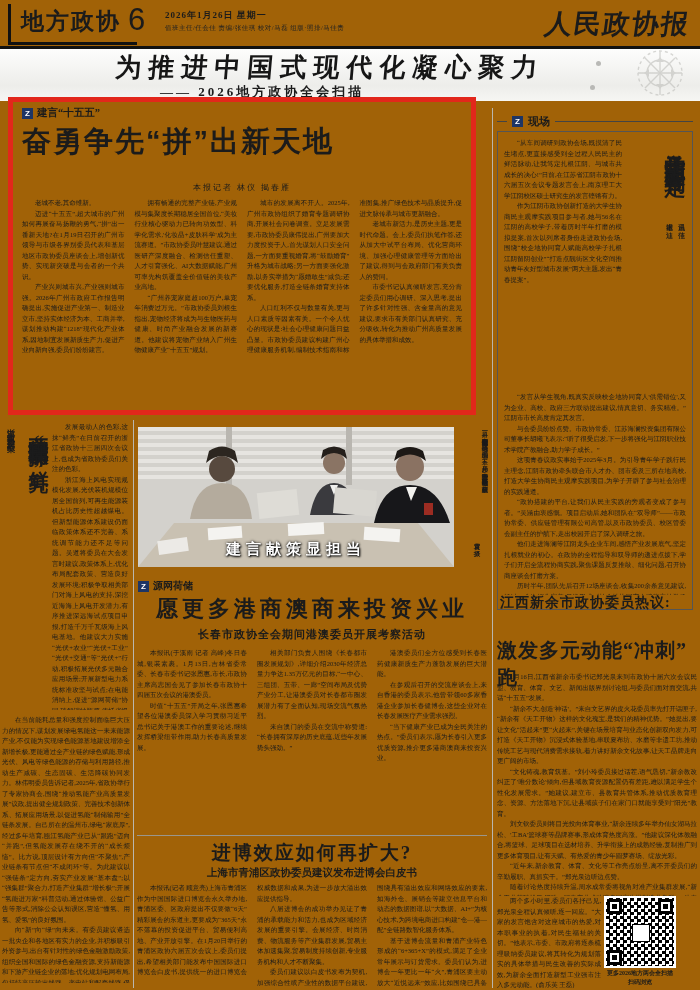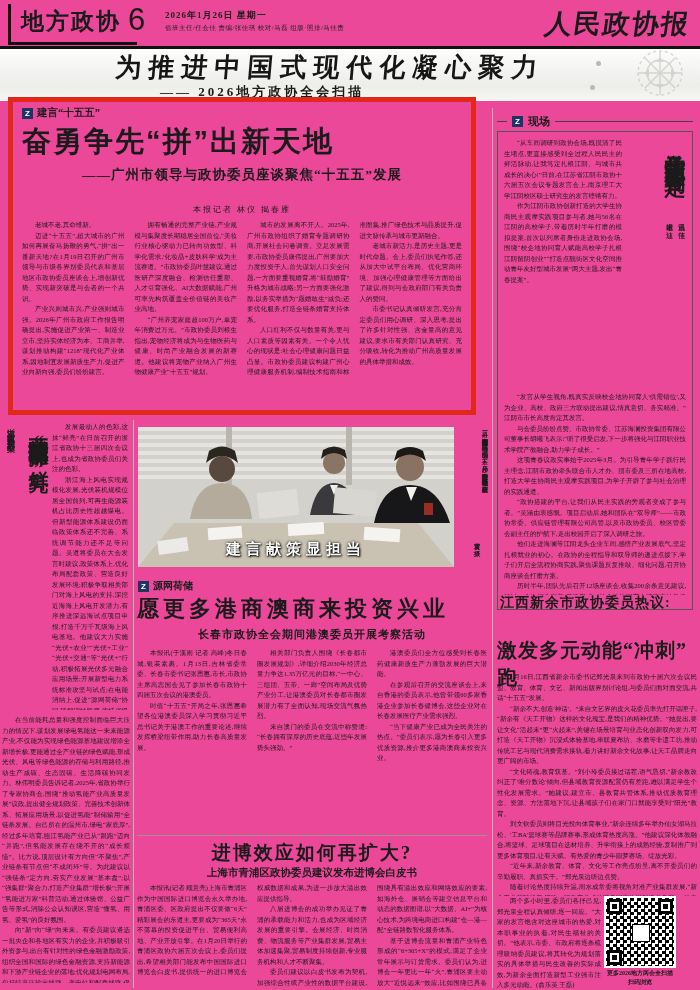--- a/index.html
+++ b/index.html
@@ -1,16 +1,16 @@
 <!DOCTYPE html>
 <html lang="zh"><head>
 <meta charset="utf-8">
 <style>
   html,body{margin:0;padding:0;background:#888;}
-  .page{position:relative;width:700px;height:990px;margin:0 auto;background:#ec4899;
+  .page{position:relative;width:700px;height:990px;margin:0 auto;background:#a16207;
         font-family:"Liberation Serif",serif;color:#1b1b1b;overflow:hidden;}
   
   .masthead{position:absolute;left:0;top:0;width:700px;height:46px;border-bottom:3px solid #111;}
   .section-name{position:absolute;left:8px;top:4px;font-size:23px;font-weight:700;letter-spacing:2px;
         border-left:3px solid #111;border-bottom:3px solid #111;padding:2px 16px 5px 10px;}
   .page-num{position:absolute;left:128px;top:2px;font-size:31px;font-weight:400;font-family:"Liberation Sans",sans-serif;}
   .issue-meta{position:absolute;left:165px;top:9px;line-height:1.5;}
   .issue-date{font-size:9px;font-weight:700;letter-spacing:1px;}
   .issue-staff{font-size:6.5px;color:#222;letter-spacing:.5px;}
   .paper-logo{position:absolute;right:10px;top:6px;font-size:27px;font-weight:900;
@@ -63,21 +63,21 @@
   
   .photo{position:absolute;left:138px;top:427px;width:316px;height:140px;overflow:hidden;background:#d8d6d2;}
   .photo-caption{position:absolute;left:138px;top:540px;width:316px;text-align:center;font-size:15px;font-weight:700;
         letter-spacing:5px;color:#fff;text-shadow:0 0 3px #000,1px 1px 2px #000;z-index:3;}
   .photo-side{position:absolute;left:458px;top:427px;width:32px;height:108px;writing-mode:vertical-rl;
         text-orientation:upright;font-size:6.3px;line-height:1.55;overflow:hidden;}
   .photo-credit{position:absolute;left:472px;top:538px;writing-mode:vertical-rl;text-orientation:upright;
         font-size:6.5px;font-weight:700;}
   
   .hot-label{position:absolute;left:138px;top:579px;font-size:10px;}
-  .hot-title{position:absolute;left:137px;top:594px;width:350px;font-size:22px;font-weight:900;letter-spacing:4px;}
+  .hot-title{position:absolute;left:137px;top:594px;width:350px;text-align:center;font-size:22px;font-weight:900;letter-spacing:4px;}
   .hot-sub{position:absolute;left:137px;top:627px;width:350px;text-align:center;font-size:11px;font-weight:700;letter-spacing:1px;}
   .hot-body{position:absolute;left:137px;top:648px;width:350px;height:182px;column-count:3;column-gap:10px;}
   
   .expo-rule{left:137px;top:835px;width:350px;}
   .expo-title{position:absolute;left:137px;top:840px;width:350px;text-align:center;font-size:19px;font-weight:900;letter-spacing:2px;}
   .expo-sub{position:absolute;left:137px;top:866px;width:350px;text-align:center;font-size:10.5px;font-weight:700;}
   .expo-body{position:absolute;left:137px;top:883px;width:350px;height:107px;column-count:3;column-gap:10px;}
   
   .jx-kicker{position:absolute;left:500px;top:594px;font-size:14px;font-weight:700;letter-spacing:1px;}
   .jx-title{position:absolute;left:497px;top:637px;width:198px;font-size:20px;font-weight:900;letter-spacing:1px;}
@@ -131,21 +131,20 @@
   <div class="vrule" style="left:133px;top:420px;height:568px;"></div>
   <div class="vrule" style="left:492px;top:108px;height:880px;"></div>
   <div class="hrule expo-rule"></div>
 
   <div class="lead-box">
     <div class="z-label lead-kicker">
       <span class="z-sq">Z</span>
       <span>建言“十五五”</span>
     </div>
     <div class="lead-title">奋勇争先“拼”出新天地</div>
-    <div class="lead-sub">——广州市领导与政协委员座谈聚焦“十五五”发展</div>
     <div class="lead-byline">本报记者  林仪  揭春雁</div>
     <div class="lead-body body-text">
         <p class="para">老城不老,其命维新。</p>
         <p class="para">迈进“十五五”,超大城市的广州如何再展奋马扬鞭的勇气,“拼”出一番新天地?在1月19日召开的广州市领导与市级各界别委员代表和基层地区市政协委员座谈会上,增创新优势、实现新突破是与会者的一个共识。</p>
         <p class="para">产业兴则城市兴,产业强则城市强。2026年广州市政府工作报告明确提出,实施促进产业第一、制造业立市,坚持实体经济为本、工商并举,谋划推动构建“1218”现代化产业体系,因地制宜发展新质生产力,促进产业向新向强,委员们纷纷建言。</p>
         <p class="para">拥有畅通的完整产业链,产业规模与集聚度长期稳居全国首位,“美妆行业核心驱动力已转向功效型、科学化需求,'化妆品+皮肤科学'成为主流赛道。”市政协委员叶慧建议,通过医研产深度融合、检测信任重塑、人才引育强化、AI大数据赋能,广州可率先构筑覆盖全价值链的美妆产业高地。</p>
         <p class="para">“广州养宠家庭超100万户,单宠年消费过万元。”市政协委员刘根生指出,宠物经济将成为与生物医药与健康、时尚产业融合发展的新赛道。他建议将宠物产业纳入广州生物健康产业“十五五”规划。</p>
         <p class="para">城市的发展离不开人。2025年,广州市政协组织了婚育专题调研协商,开展社会问卷调查。立足发展需要,市政协委员康伟提出,广州要加大力度投资于人,首先谋划人口安全问题,一方面要重视婚育,将“鼓励婚育”升格为城市战略;另一方面要强化激励,以务实举措为“愿婚敢生”减负;还要优化服务,打造全链条婚育支持体系。</p>
         <p class="para">人口红利不仅与数量有关,更与人口素质等因素有关。一个令人忧心的现状是:社会心理健康问题日益凸显。市政协委员建议构建广州心理健康服务机制,编制技术指南和标准图集,推广绿色技术与品质提升,促进文脉传承与城市更新融合。</p>
         <p class="para">老城市新活力,是历史主题,更是时代命题。会上,委员们执笔作答,还从加大中试平台布局、优化营商环境、加强心理健康管理等方面给出了建议,得到与会政府部门有关负责人的赞同。</p>

